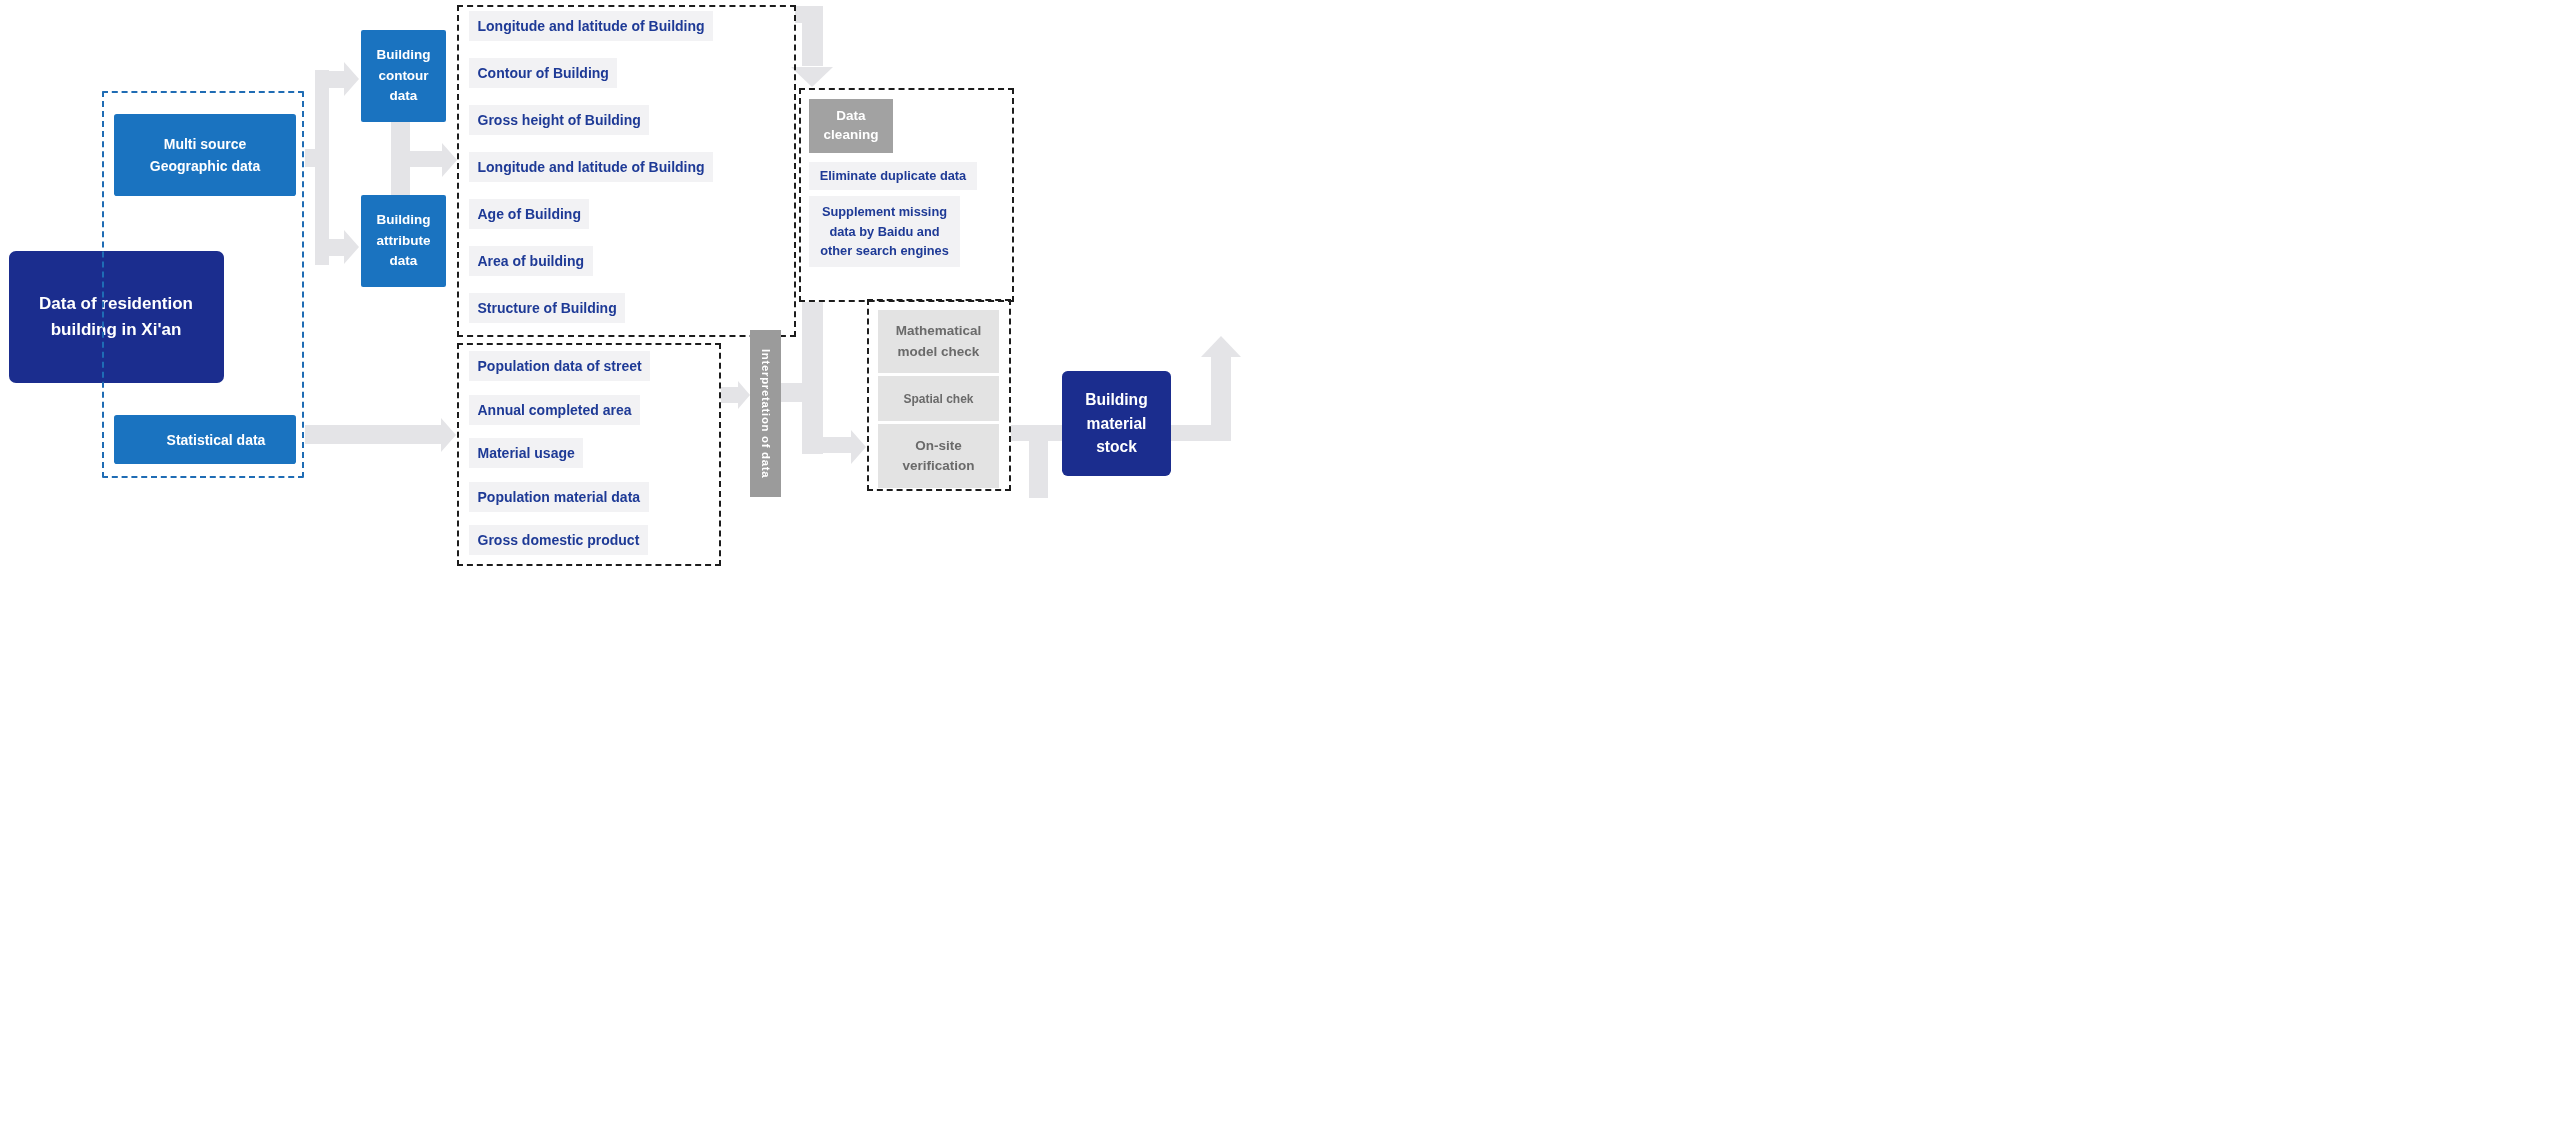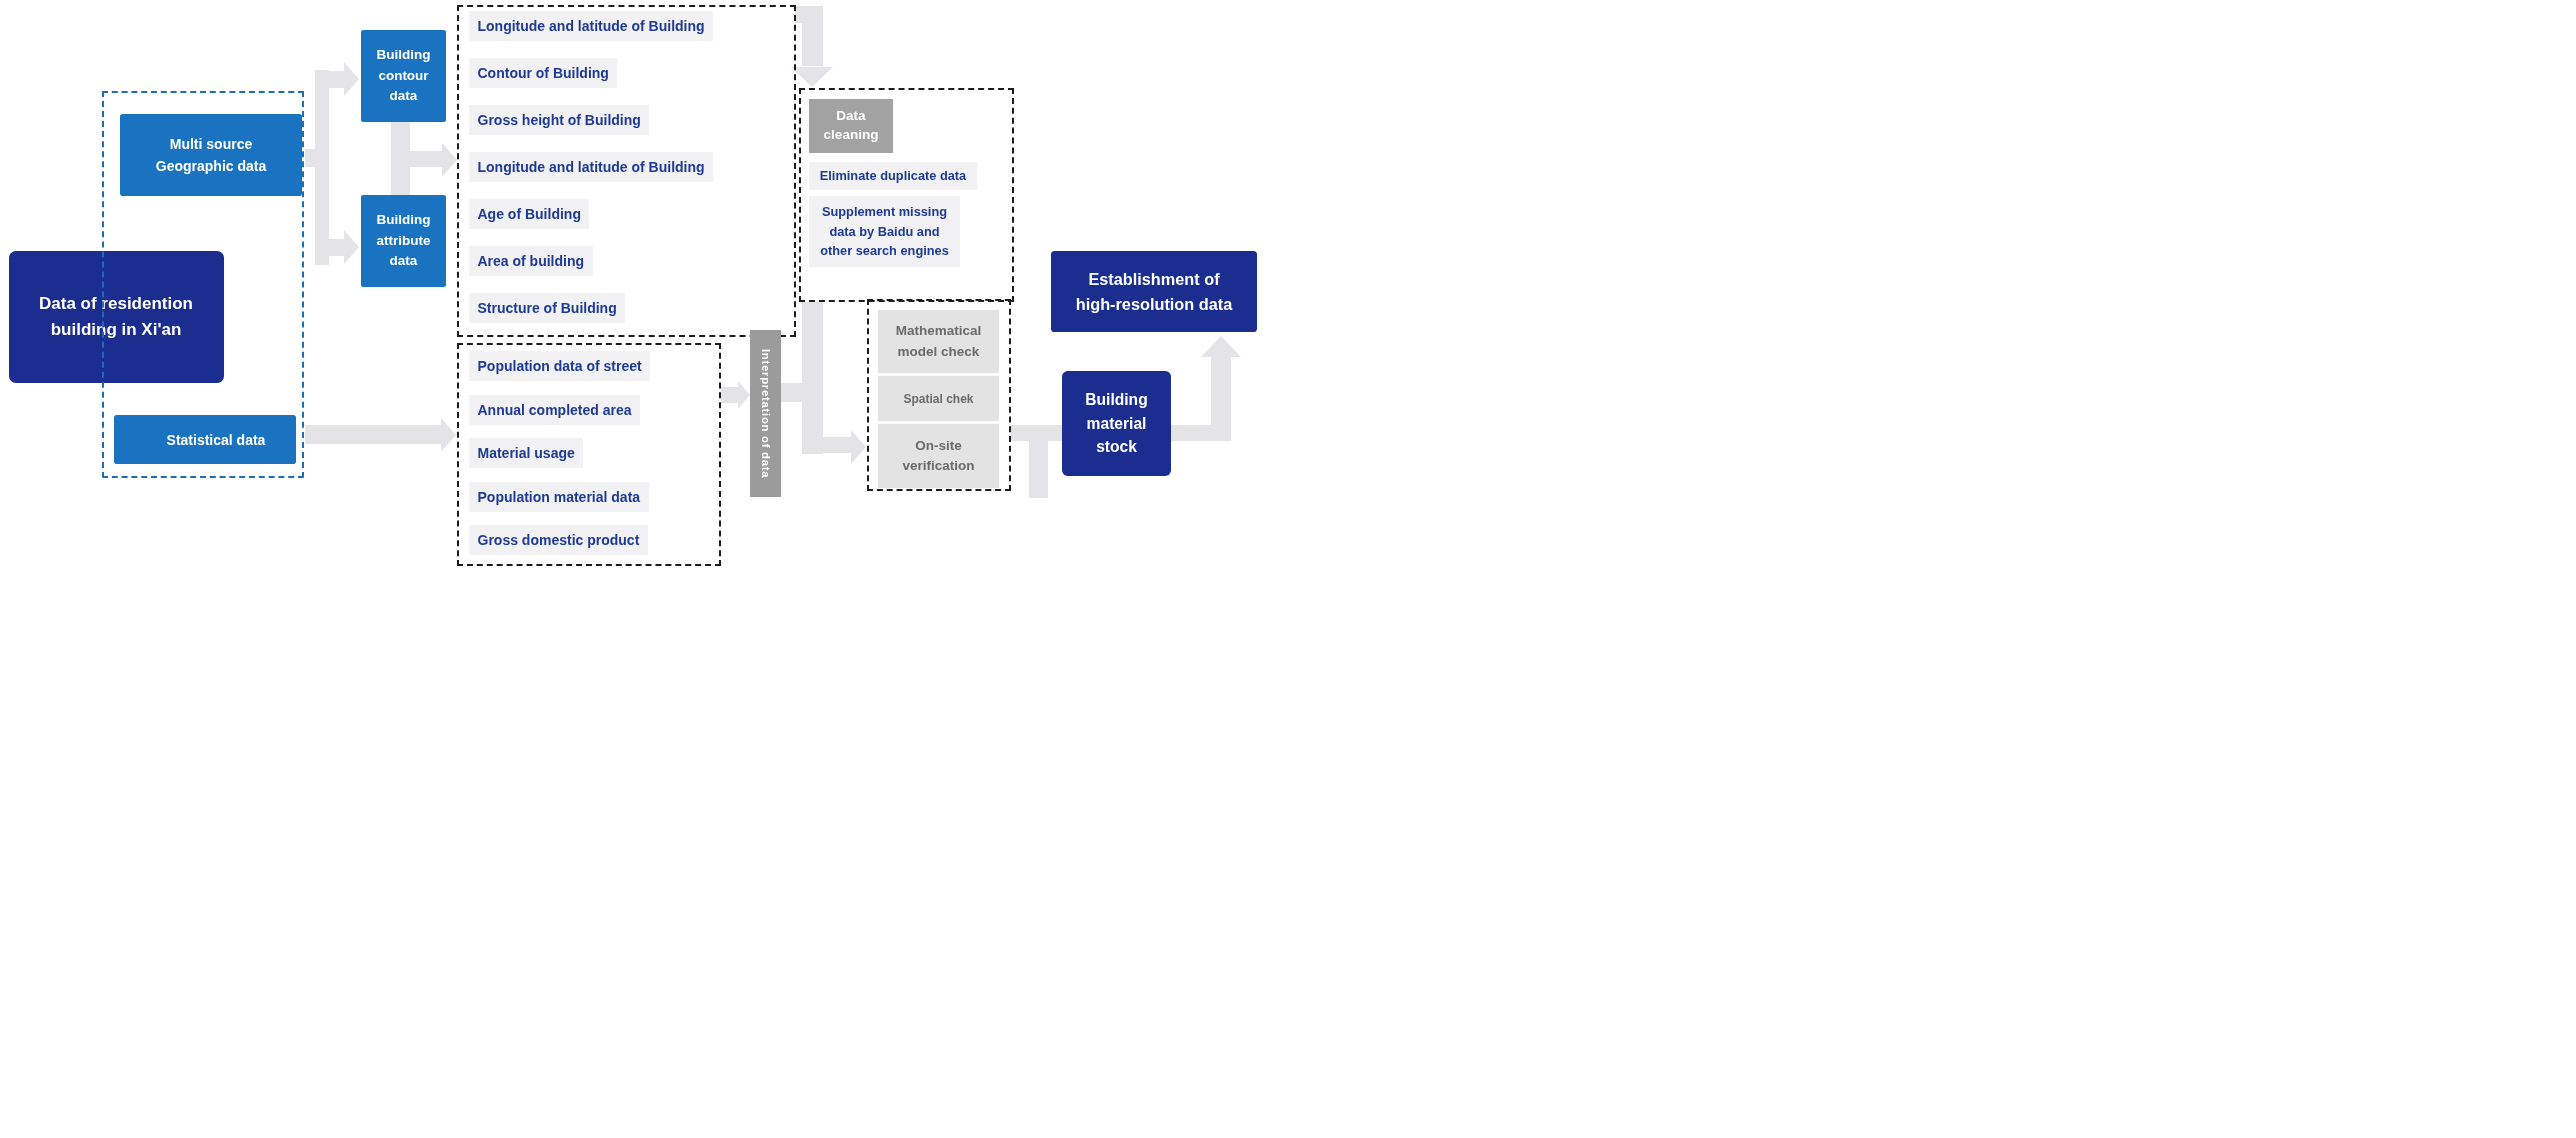--- a/index.html
+++ b/index.html
@@ -27,21 +27,21 @@
   .blue{background:#1a73c0;color:#ffffff;display:flex;align-items:center;justify-content:center;text-align:center;}
   .dashed-blue{border:2.8px dashed #1f6cb4;border-radius:1.4px;}
   .dashed-black{border:2.1px dashed #1c1c1c;}
   .item{background:#f2f2f4;color:#1e3a96;height:30px;line-height:30px;padding:0 8.5px;font-size:14px;white-space:nowrap;}
   .gray-head{background:#a2a2a2;color:#ffffff;display:flex;align-items:center;justify-content:center;text-align:center;}
   .check{background:#e3e3e3;color:#6a6a6a;display:flex;align-items:center;justify-content:center;text-align:center;}
 
   
   .box-resid{left:8.5px;top:251px;width:215px;height:132px;font-size:17px;line-height:1.55;border-radius:7px;}
   .frame-src{left:102px;top:91px;width:202px;height:387px;}
-  .box-multi{left:114px;top:114px;width:182px;height:82px;font-size:14px;line-height:1.6;border-radius:2.8px;margin-left:6px;}
+  .box-multi{left:114px;top:114px;width:182px;height:82px;font-size:14px;line-height:1.6;border-radius:2.8px;}
   .box-stat{left:114px;top:415px;width:182px;height:49px;font-size:14px;border-radius:2.8px;padding-left:22px;}
   .box-contour{left:361px;top:30px;width:85px;height:92px;font-size:13.5px;line-height:1.55;border-radius:2.1px;}
   .box-attr{left:361px;top:195px;width:85px;height:92px;font-size:13.5px;line-height:1.55;border-radius:2.1px;}
 
   
   .c-stub1{left:305px;top:149px;width:10px;height:18px;}
   .c-band-l{left:315px;top:70px;width:14px;height:195px;}
   .c-arm-t{left:329px;top:71px;width:15.6px;height:17px;}
   .c-tri-t{left:344px;top:62px;}
   .c-arm-b{left:329px;top:239px;width:15.6px;height:17px;}
@@ -183,17 +183,15 @@
   <div class="abs dashed-black frame-check"></div>
   <div class="abs check pre check0">Mathematical
 model check</div>
   <div class="abs check check1">Spatial chek</div>
   <div class="abs check pre check2">On-site
 verification</div>
 
   <div class="abs navy pre box-stock">Building
 material
 stock</div>
-  <div class="abs navy pre box-estab">Establishment of
-high-resolution data</div>
 
 </div>
 
 
 </body></html>

